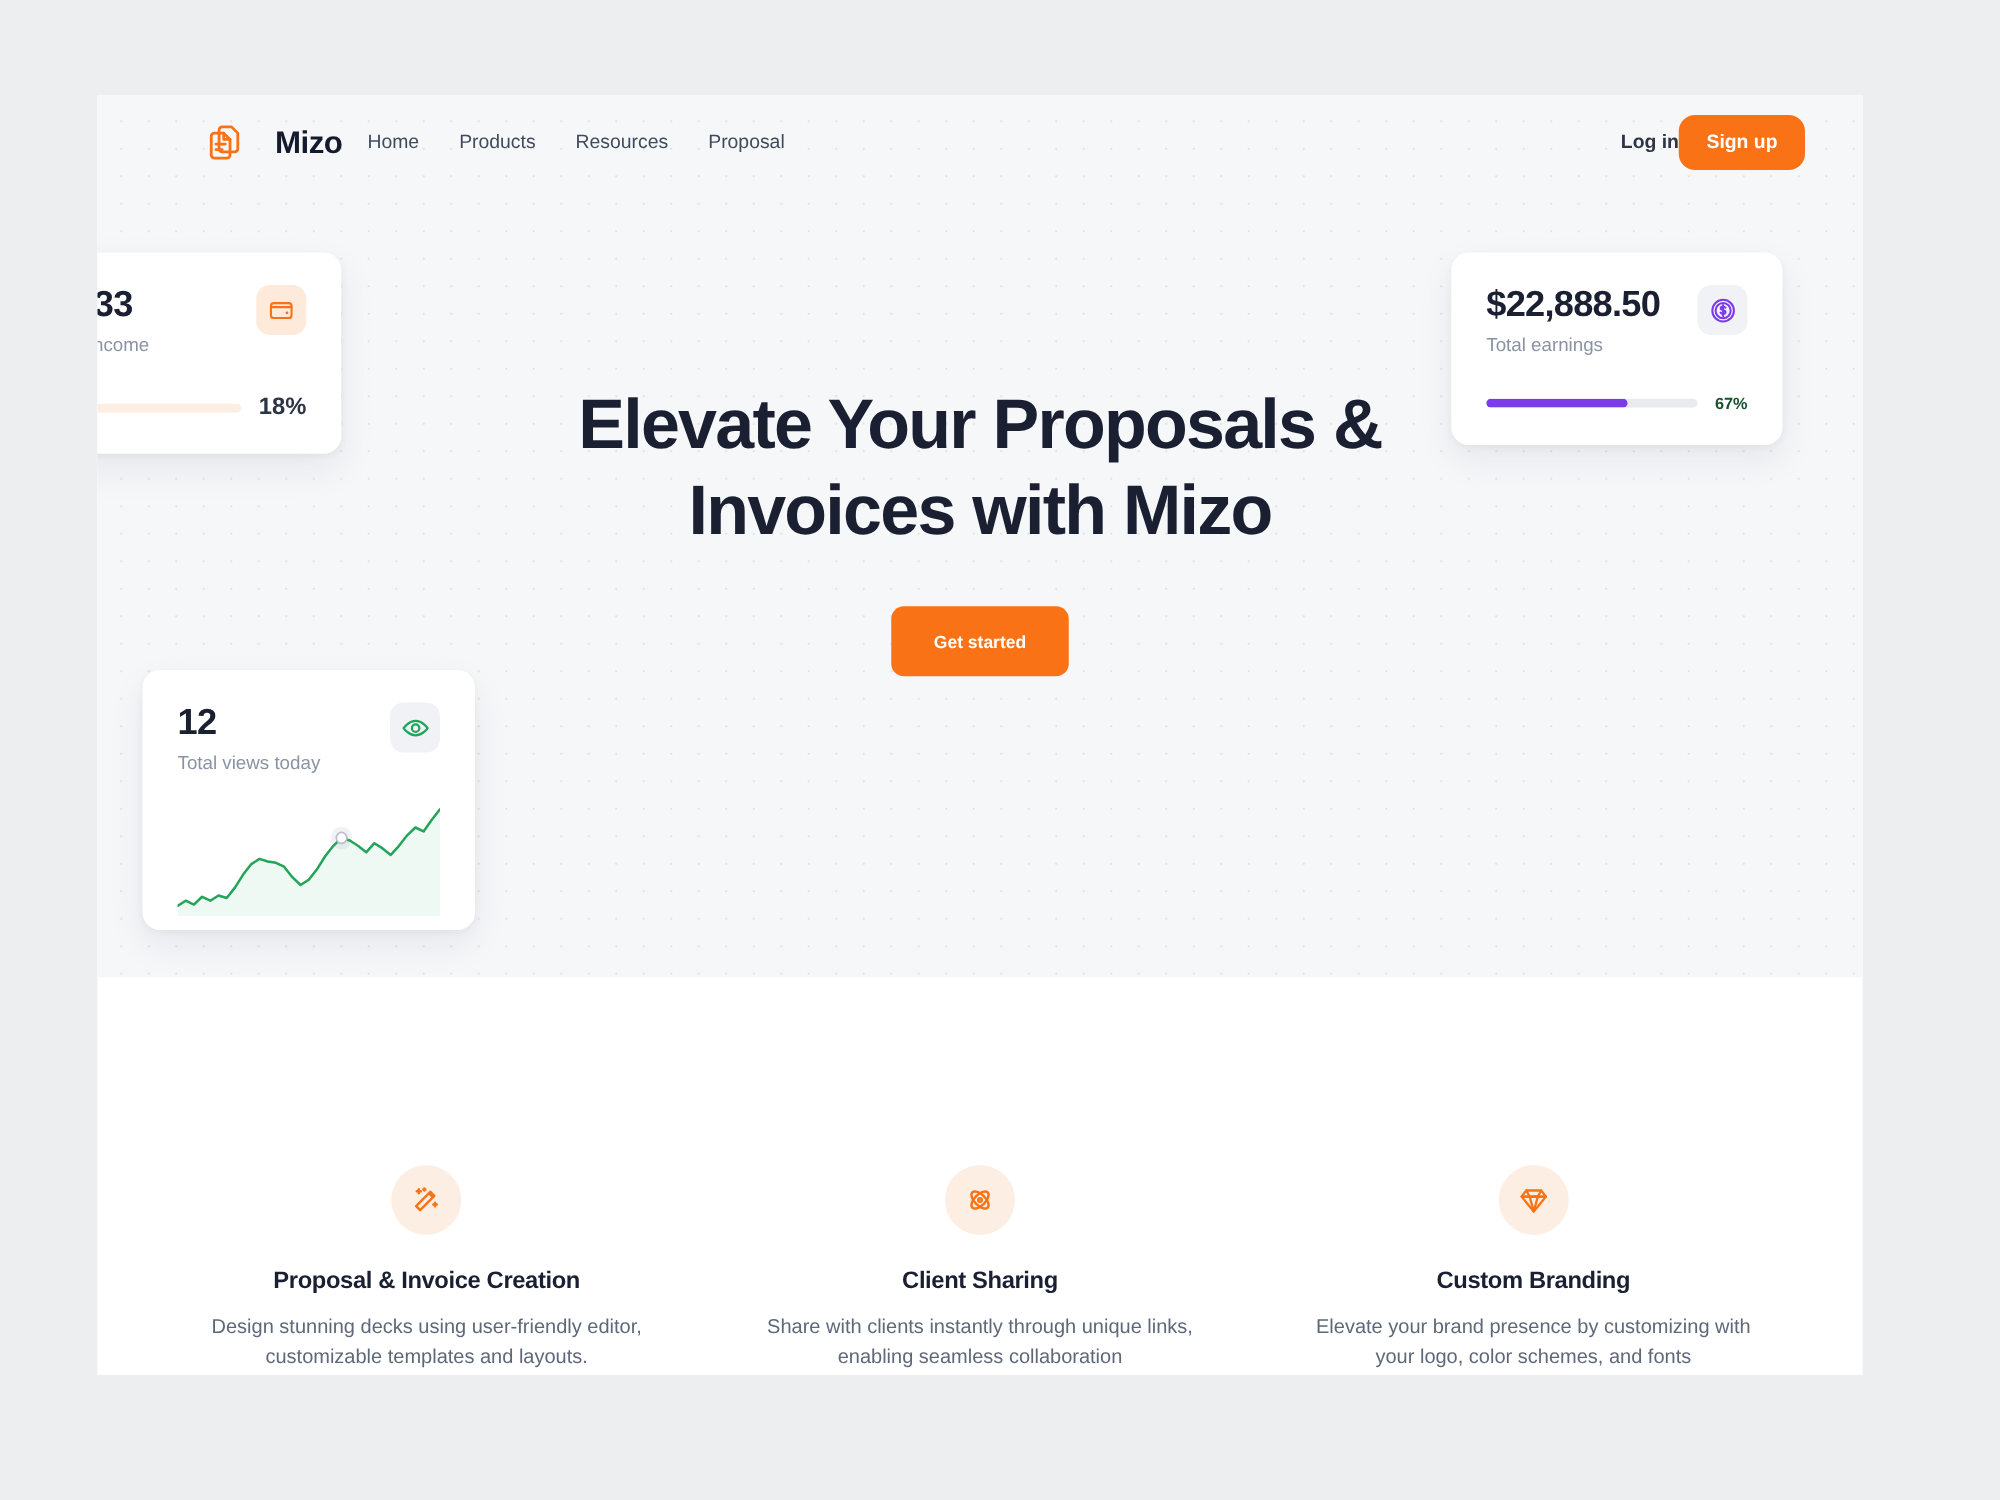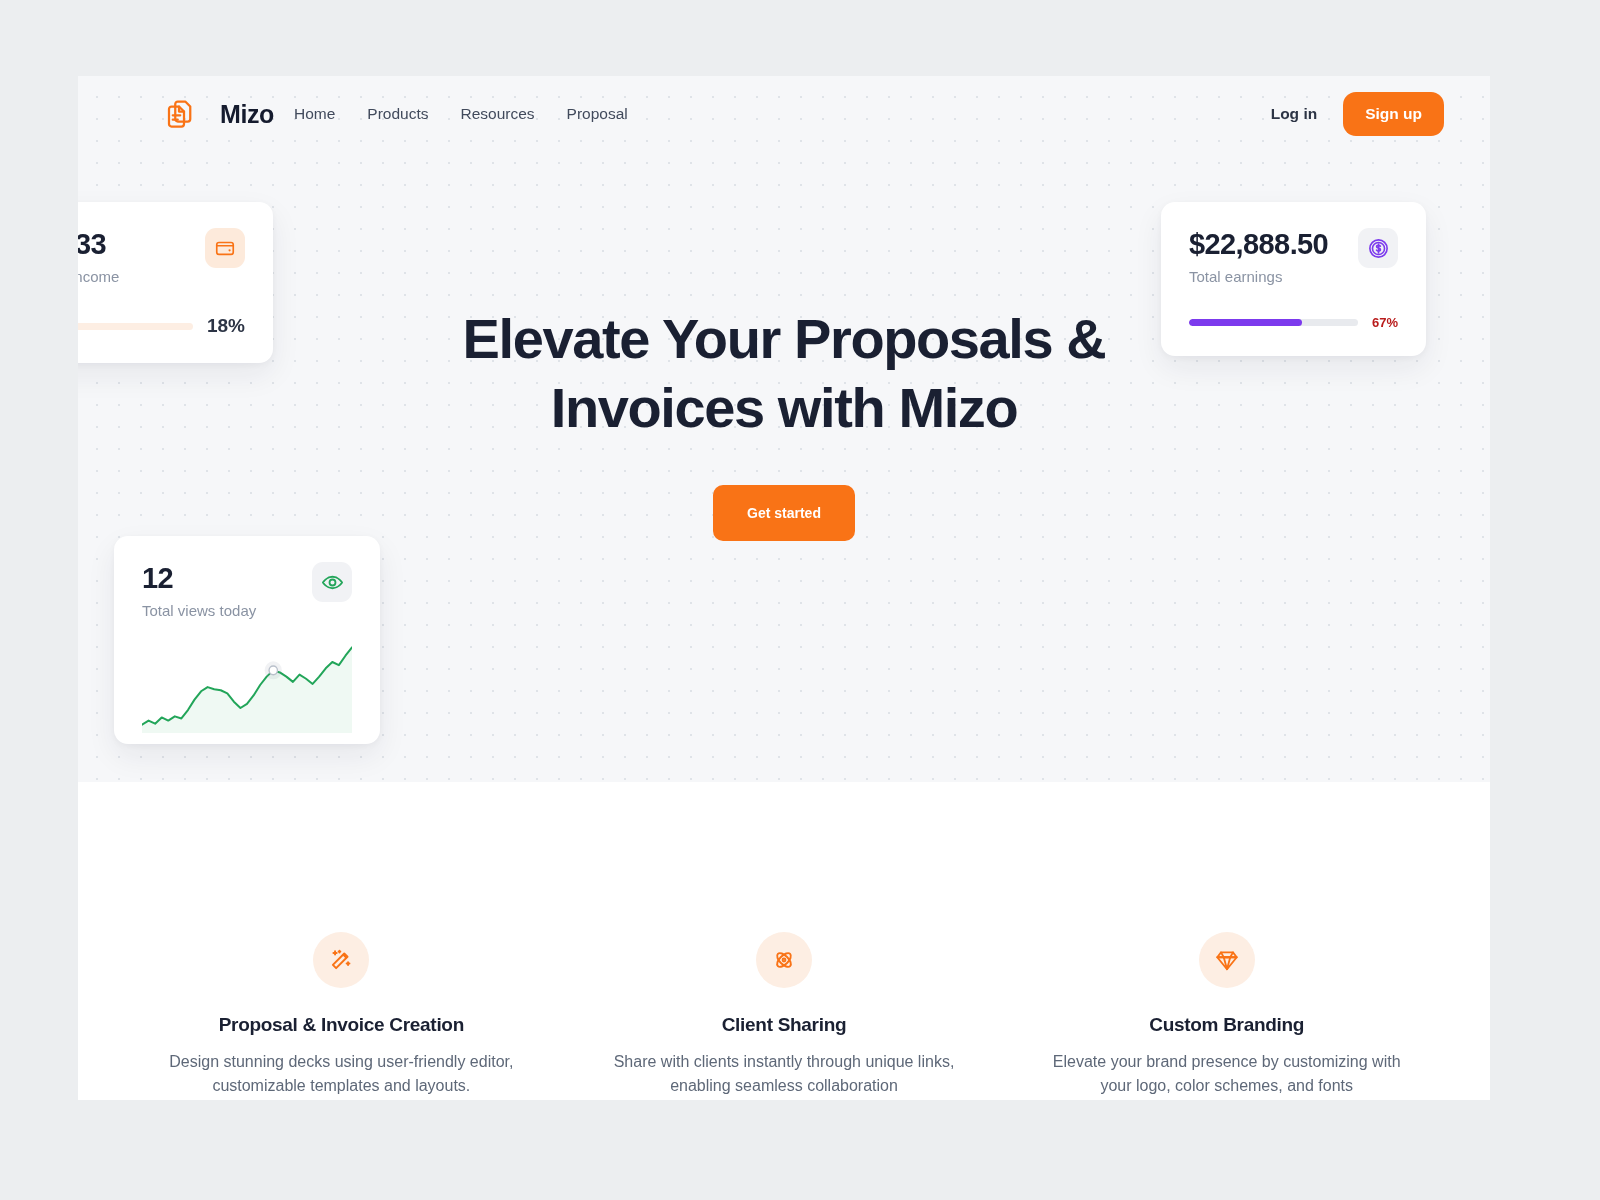--- a/index.html
+++ b/index.html
@@ -71,21 +71,20 @@
     font-size: 15.5px;
     color: #414a5c;
     font-weight: 500;
     cursor: pointer;
     white-space: nowrap;
   }
   .nav-right {
     margin-left: auto;
     display: flex;
     align-items: center;
-    gap: 26px;
   }
   .login-link {
     font-size: 15.5px;
     color: #2c3445;
     font-weight: 600;
     cursor: pointer;
   }
   .signup-btn {
     background: #f97316;
     color: #ffffff;
@@ -183,21 +182,21 @@
     height: 7px;
     border-radius: 4px;
     position: relative;
     overflow: hidden;
   }
   .track-orange { background: #fdeee3; }
   .track-grey   { background: #e8eaee; }
   .fill { position: absolute; left: 0; top: 0; height: 100%; border-radius: 4px; }
   .fill-purple { background: #7c3aed; }
   .pct-big  { font-size: 19px; font-weight: 600; color: #2c3445; }
-  .pct-small{ font-size: 13px; font-weight: 600; color: #b91c1c; }
+  .pct-small{ font-size: 13px; font-weight: 600; color: #14532d; }
 
   
   #card-income {
     left: -85px;
     top: 126px;
     width: 280px;
   }
   
   #card-earnings {
     right: 64px;
@@ -215,21 +214,21 @@
 
   
   .features {
     position: absolute;
     left: 0;
     top: 706px;
     width: 100%;
     height: 318px;
     background: #ffffff;
     display: flex;
-    justify-content: center;
+    justify-content: flex-end;
     gap: 76px;
     padding: 150px 80px 0;
   }
   .feature {
     width: 368px;
     text-align: center;
   }
   .feature-icon {
     width: 56px; height: 56px;
     border-radius: 50%;

